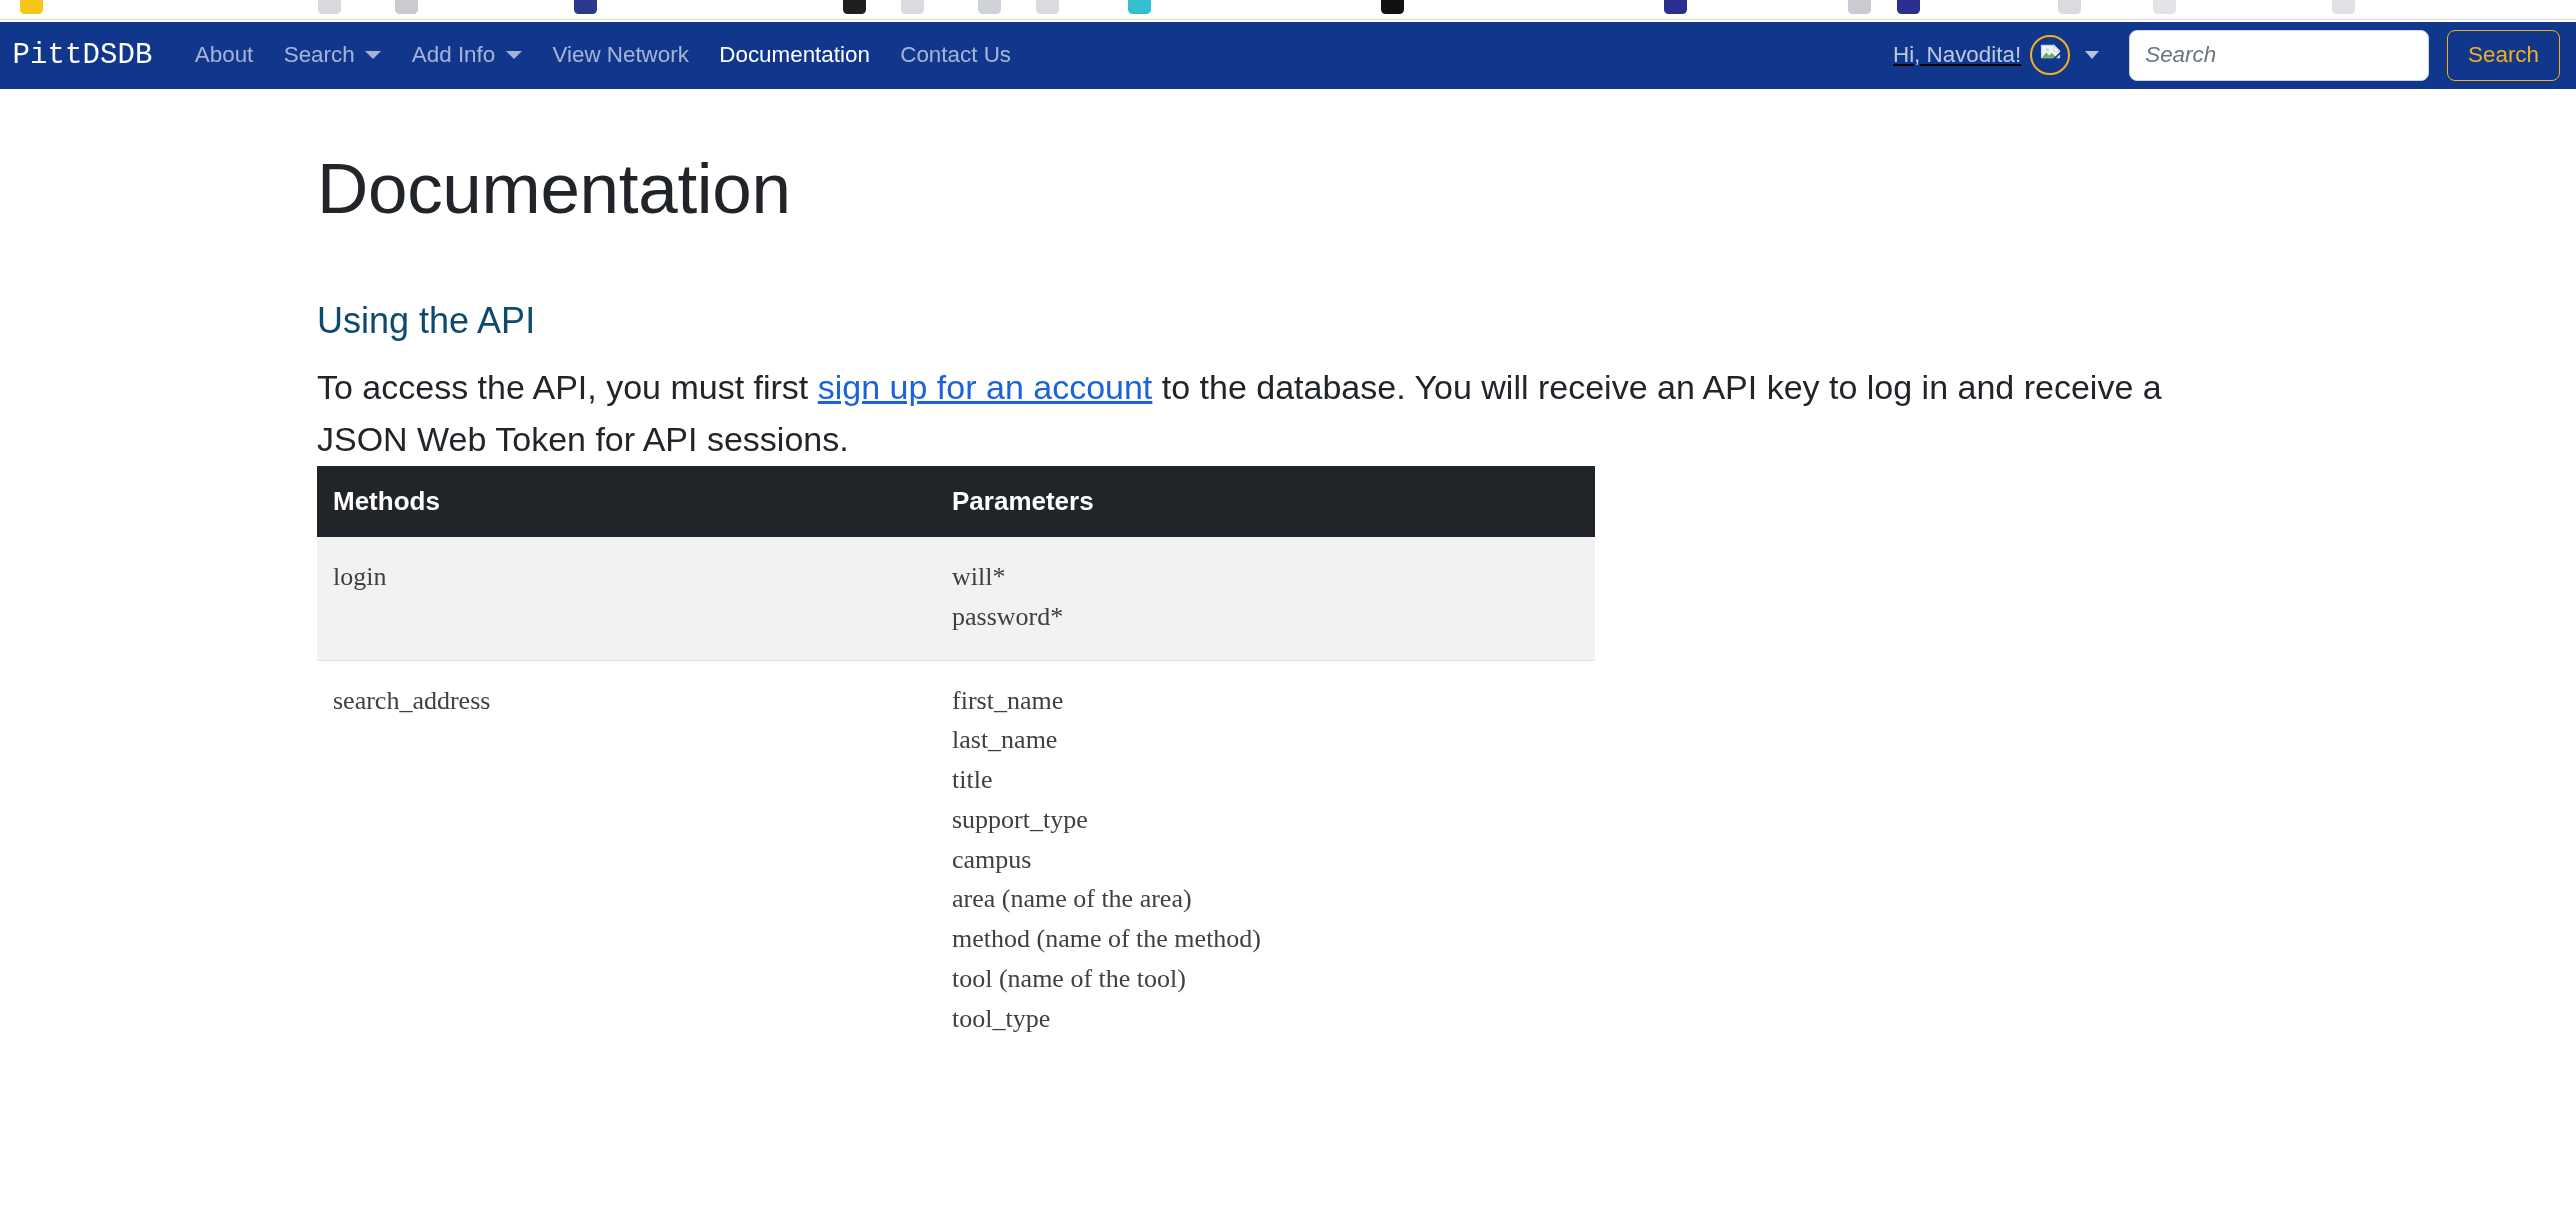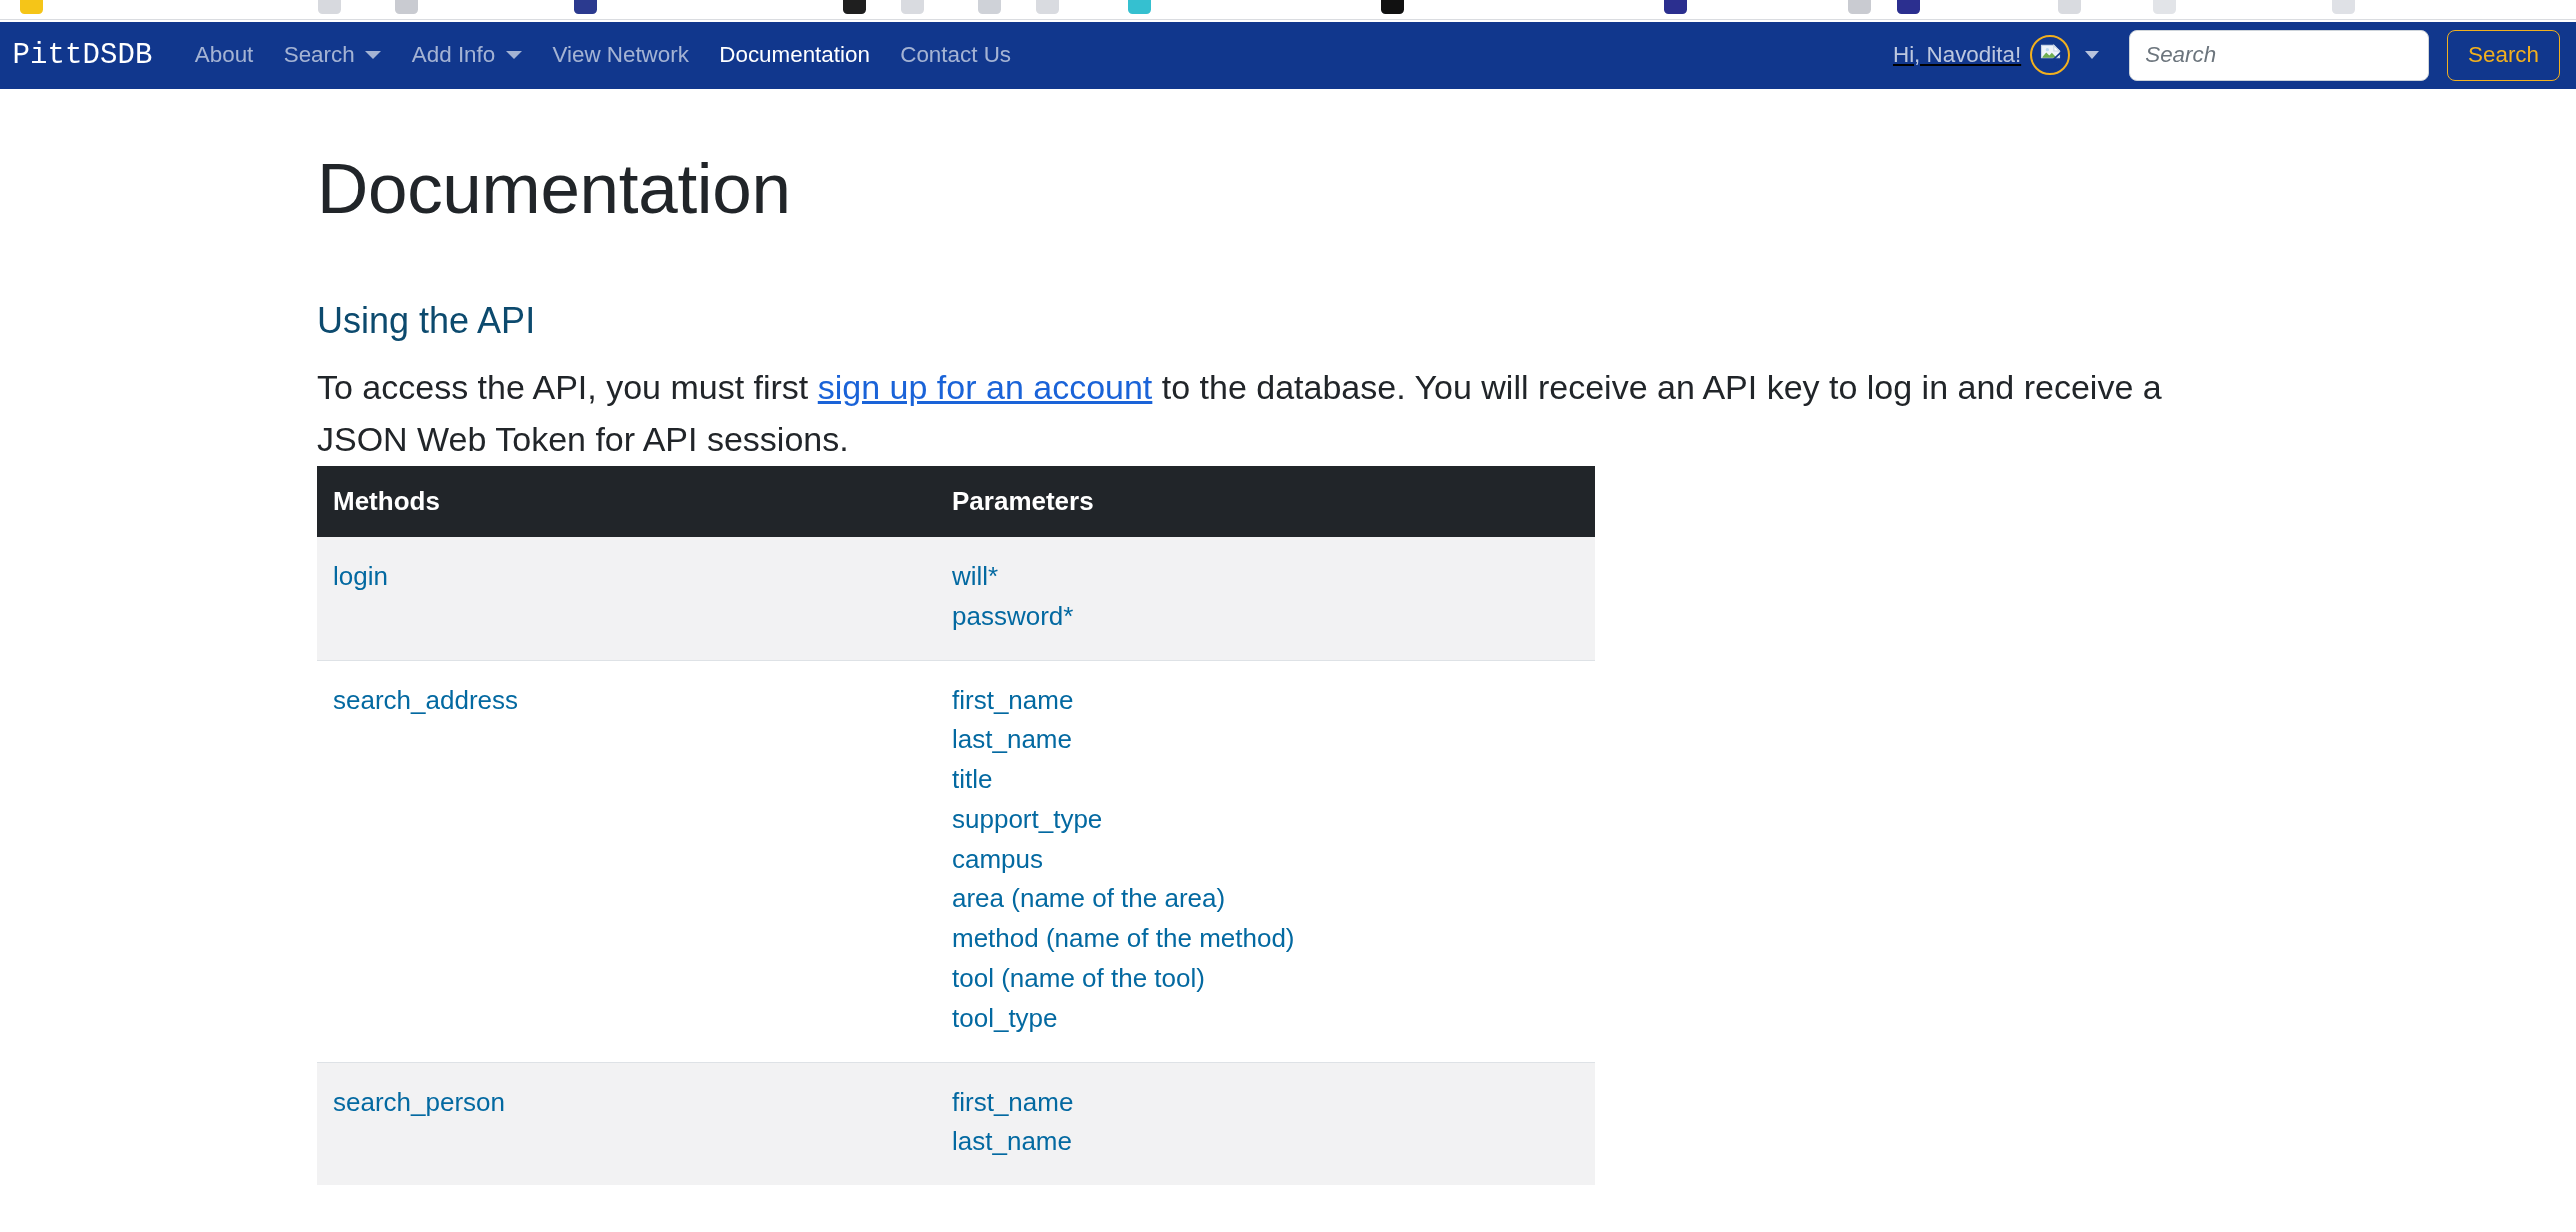--- a/index.html
+++ b/index.html
@@ -180,25 +180,26 @@
     color: #ffffff;
     font-size: 26px;
     font-weight: bold;
     text-align: left;
     padding: 20px 16px 20.6px 16px;
     border: none;
   }
   #api-table th.col-methods { width: 619px; }
   #api-table td {
     font-size: 26px;
-    color: #0369a1;
+    color: #404040;
     vertical-align: top;
     padding: 20px 16px 23px 16px;
     border-top: 0.9px solid #dee2e6;
     line-height: 1.53;
+    font-family: Liberation Serif, serif;
   }
   #api-table tbody tr:nth-child(odd) td { background: #f2f2f3; }
   #api-table tbody tr:nth-child(even) td { background: #ffffff; }
   #api-table tbody tr:first-child td { border-top: none; }
   .param-line { display: block; }
 </style>
 </head>
 <body>
 
 <div id="bookmark-strip">
@@ -303,24 +304,17 @@
             <span class="param-line">last_name</span>
             <span class="param-line">title</span>
             <span class="param-line">support_type</span>
             <span class="param-line">campus</span>
             <span class="param-line">area (name of the area)</span>
             <span class="param-line">method (name of the method)</span>
             <span class="param-line">tool (name of the tool)</span>
             <span class="param-line">tool_type</span>
           </td>
         </tr>
-        <tr>
-          <td>search_person</td>
-          <td>
-            <span class="param-line">first_name</span>
-            <span class="param-line">last_name</span>
-          </td>
-        </tr>
       </tbody>
   </table>
 
 </div>
 
 
 </body></html>

